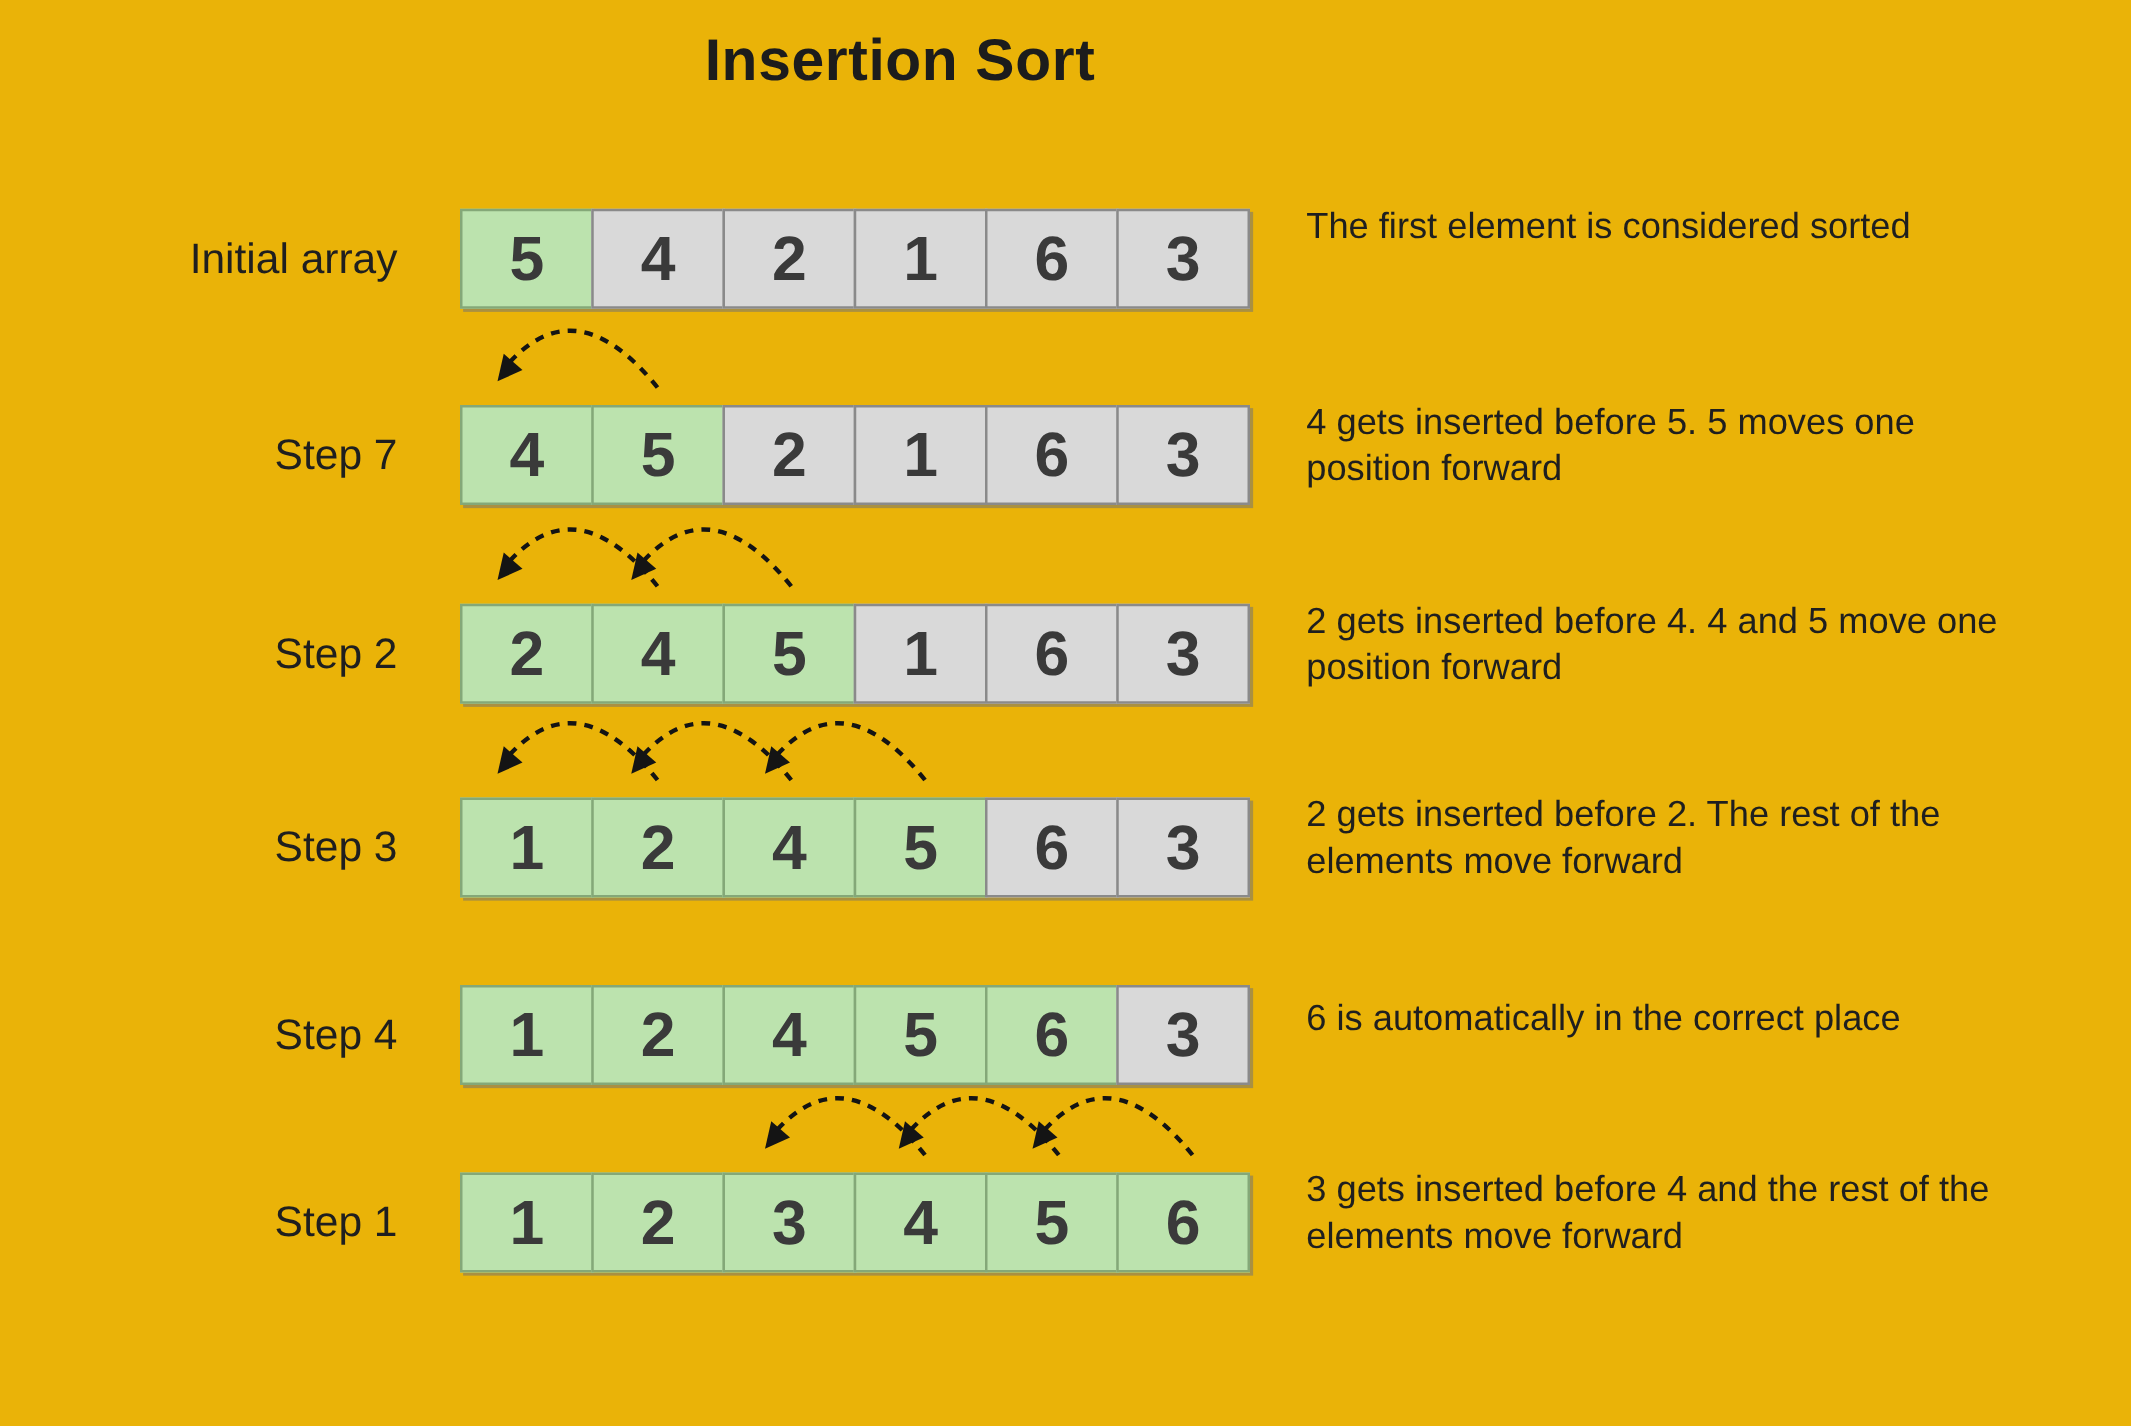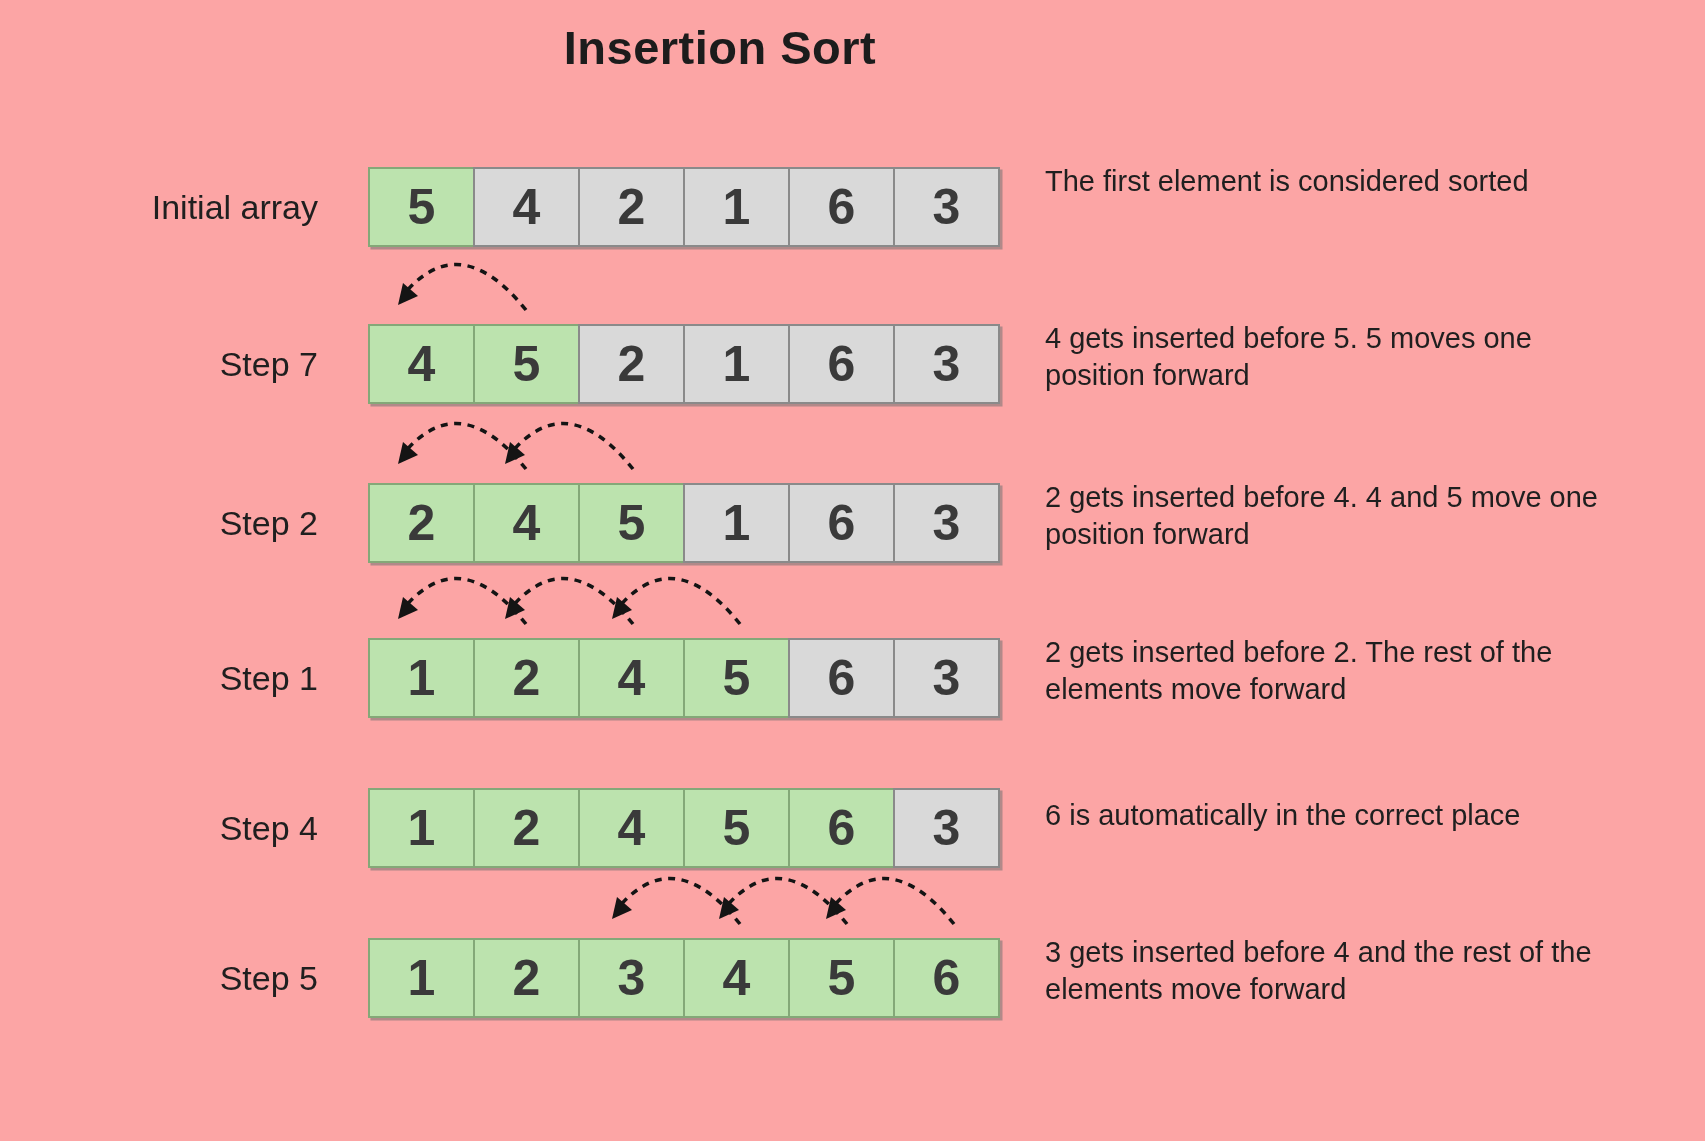--- a/index.html
+++ b/index.html
@@ -1,18 +1,18 @@
 <!DOCTYPE html>
 <html style="--sorted-fill: #bce3ae; --sorted-border: #84a878; --unsorted-fill: #d9d9d9; --unsorted-border: #8a8a8a;"><head>
 <meta charset="utf-8">
 <style>
   html,body { margin:0; padding:0; background:#ffffff; }
   .canvas {
     position:relative; width:1705px; height:1141px;
-    background:#fca5a5; overflow:hidden;
+    background:#eab308; overflow:hidden;
     font-family:"Liberation Sans", sans-serif;
     color:#222;
   }
   .title {
     position:absolute; left:0; top:20px; width:1440px;
     margin:0; text-align:center;
     font-size:47px; font-weight:700; color:#1c1c1c;
     letter-spacing:0.5px;
   }
   .row-label {
@@ -124,21 +124,21 @@
       </div>
       <div class="arc" style="left: 389.5px; top: 411px;"><svg width="140" height="66" viewBox="0 0 140 66">
           <path d="M136,58 Q70,-24 14,42" fill="none" stroke="#141414" stroke-width="3.5" stroke-dasharray="7 6.5"></path>
           <polygon points="8,53 28,44 13,31" fill="#141414"></polygon>
         </svg></div>
       <div class="arc" style="left: 496.5px; top: 411px;"><svg width="140" height="66" viewBox="0 0 140 66">
           <path d="M136,58 Q70,-24 14,42" fill="none" stroke="#141414" stroke-width="3.5" stroke-dasharray="7 6.5"></path>
           <polygon points="8,53 28,44 13,31" fill="#141414"></polygon>
         </svg></div>
       <div class="description" style="top: 479px;">2 gets inserted before 4. 4 and 5 move one position forward</div>
-      <div class="row-label" style="top: 638px;">Step 1</div>
+      <div class="row-label" style="top: 638px;">Step 3</div>
       <div class="cells" style="top: 638px;">
         <div class="cell sorted">
           <span class="cell-value">1</span>
         </div>
         <div class="cell sorted">
           <span class="cell-value">2</span>
         </div>
         <div class="cell sorted">
           <span class="cell-value">4</span>
         </div>
@@ -180,21 +180,21 @@
           <span class="cell-value">5</span>
         </div>
         <div class="cell sorted">
           <span class="cell-value">6</span>
         </div>
         <div class="cell unsorted">
           <span class="cell-value">3</span>
         </div>
       </div>
       <div class="description" style="top: 784px; margin-top: 13px;">6 is automatically in the correct place</div>
-      <div class="row-label" style="top: 938px;">Step 5</div>
+      <div class="row-label" style="top: 938px;">Step 1</div>
       <div class="cells" style="top: 938px;">
         <div class="cell sorted">
           <span class="cell-value">1</span>
         </div>
         <div class="cell sorted">
           <span class="cell-value">2</span>
         </div>
         <div class="cell sorted">
           <span class="cell-value">3</span>
         </div>

